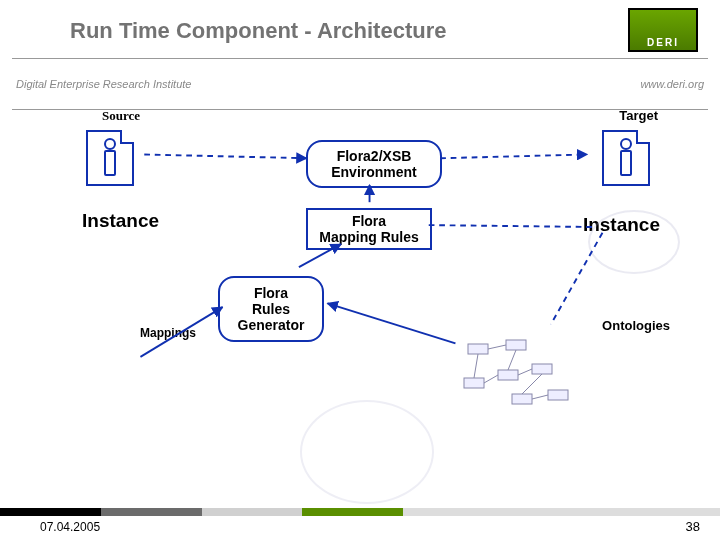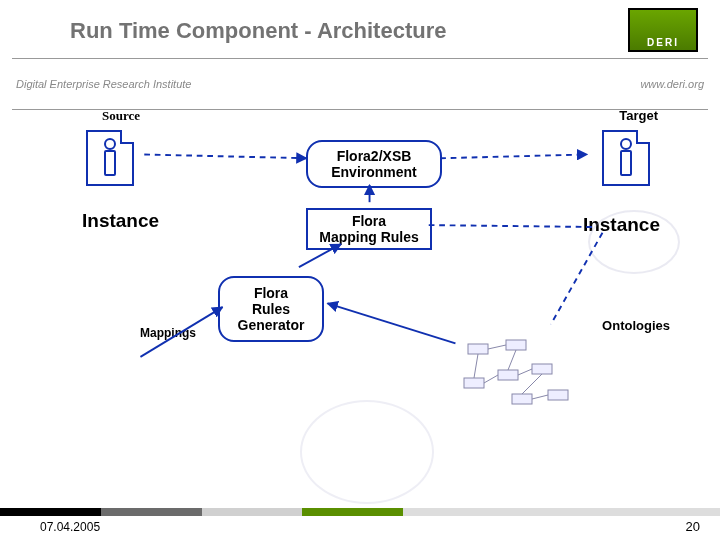--- a/index.html
+++ b/index.html
@@ -280,13 +280,13 @@
 </div>
 
 <div class="footer-bar">
   <div style="width:14%; background:#000;"></div>
   <div style="width:14%; background:#6b6b6b;"></div>
   <div style="width:14%; background:#d0d0d0;"></div>
   <div style="width:14%; background:#5a8f00;"></div>
   <div style="flex:1; background:#ddd;"></div>
 </div>
 <div class="footer-date">07.04.2005</div>
-<div class="footer-page">20</div>
+<div class="footer-page">38</div>
 
 </body></html>

